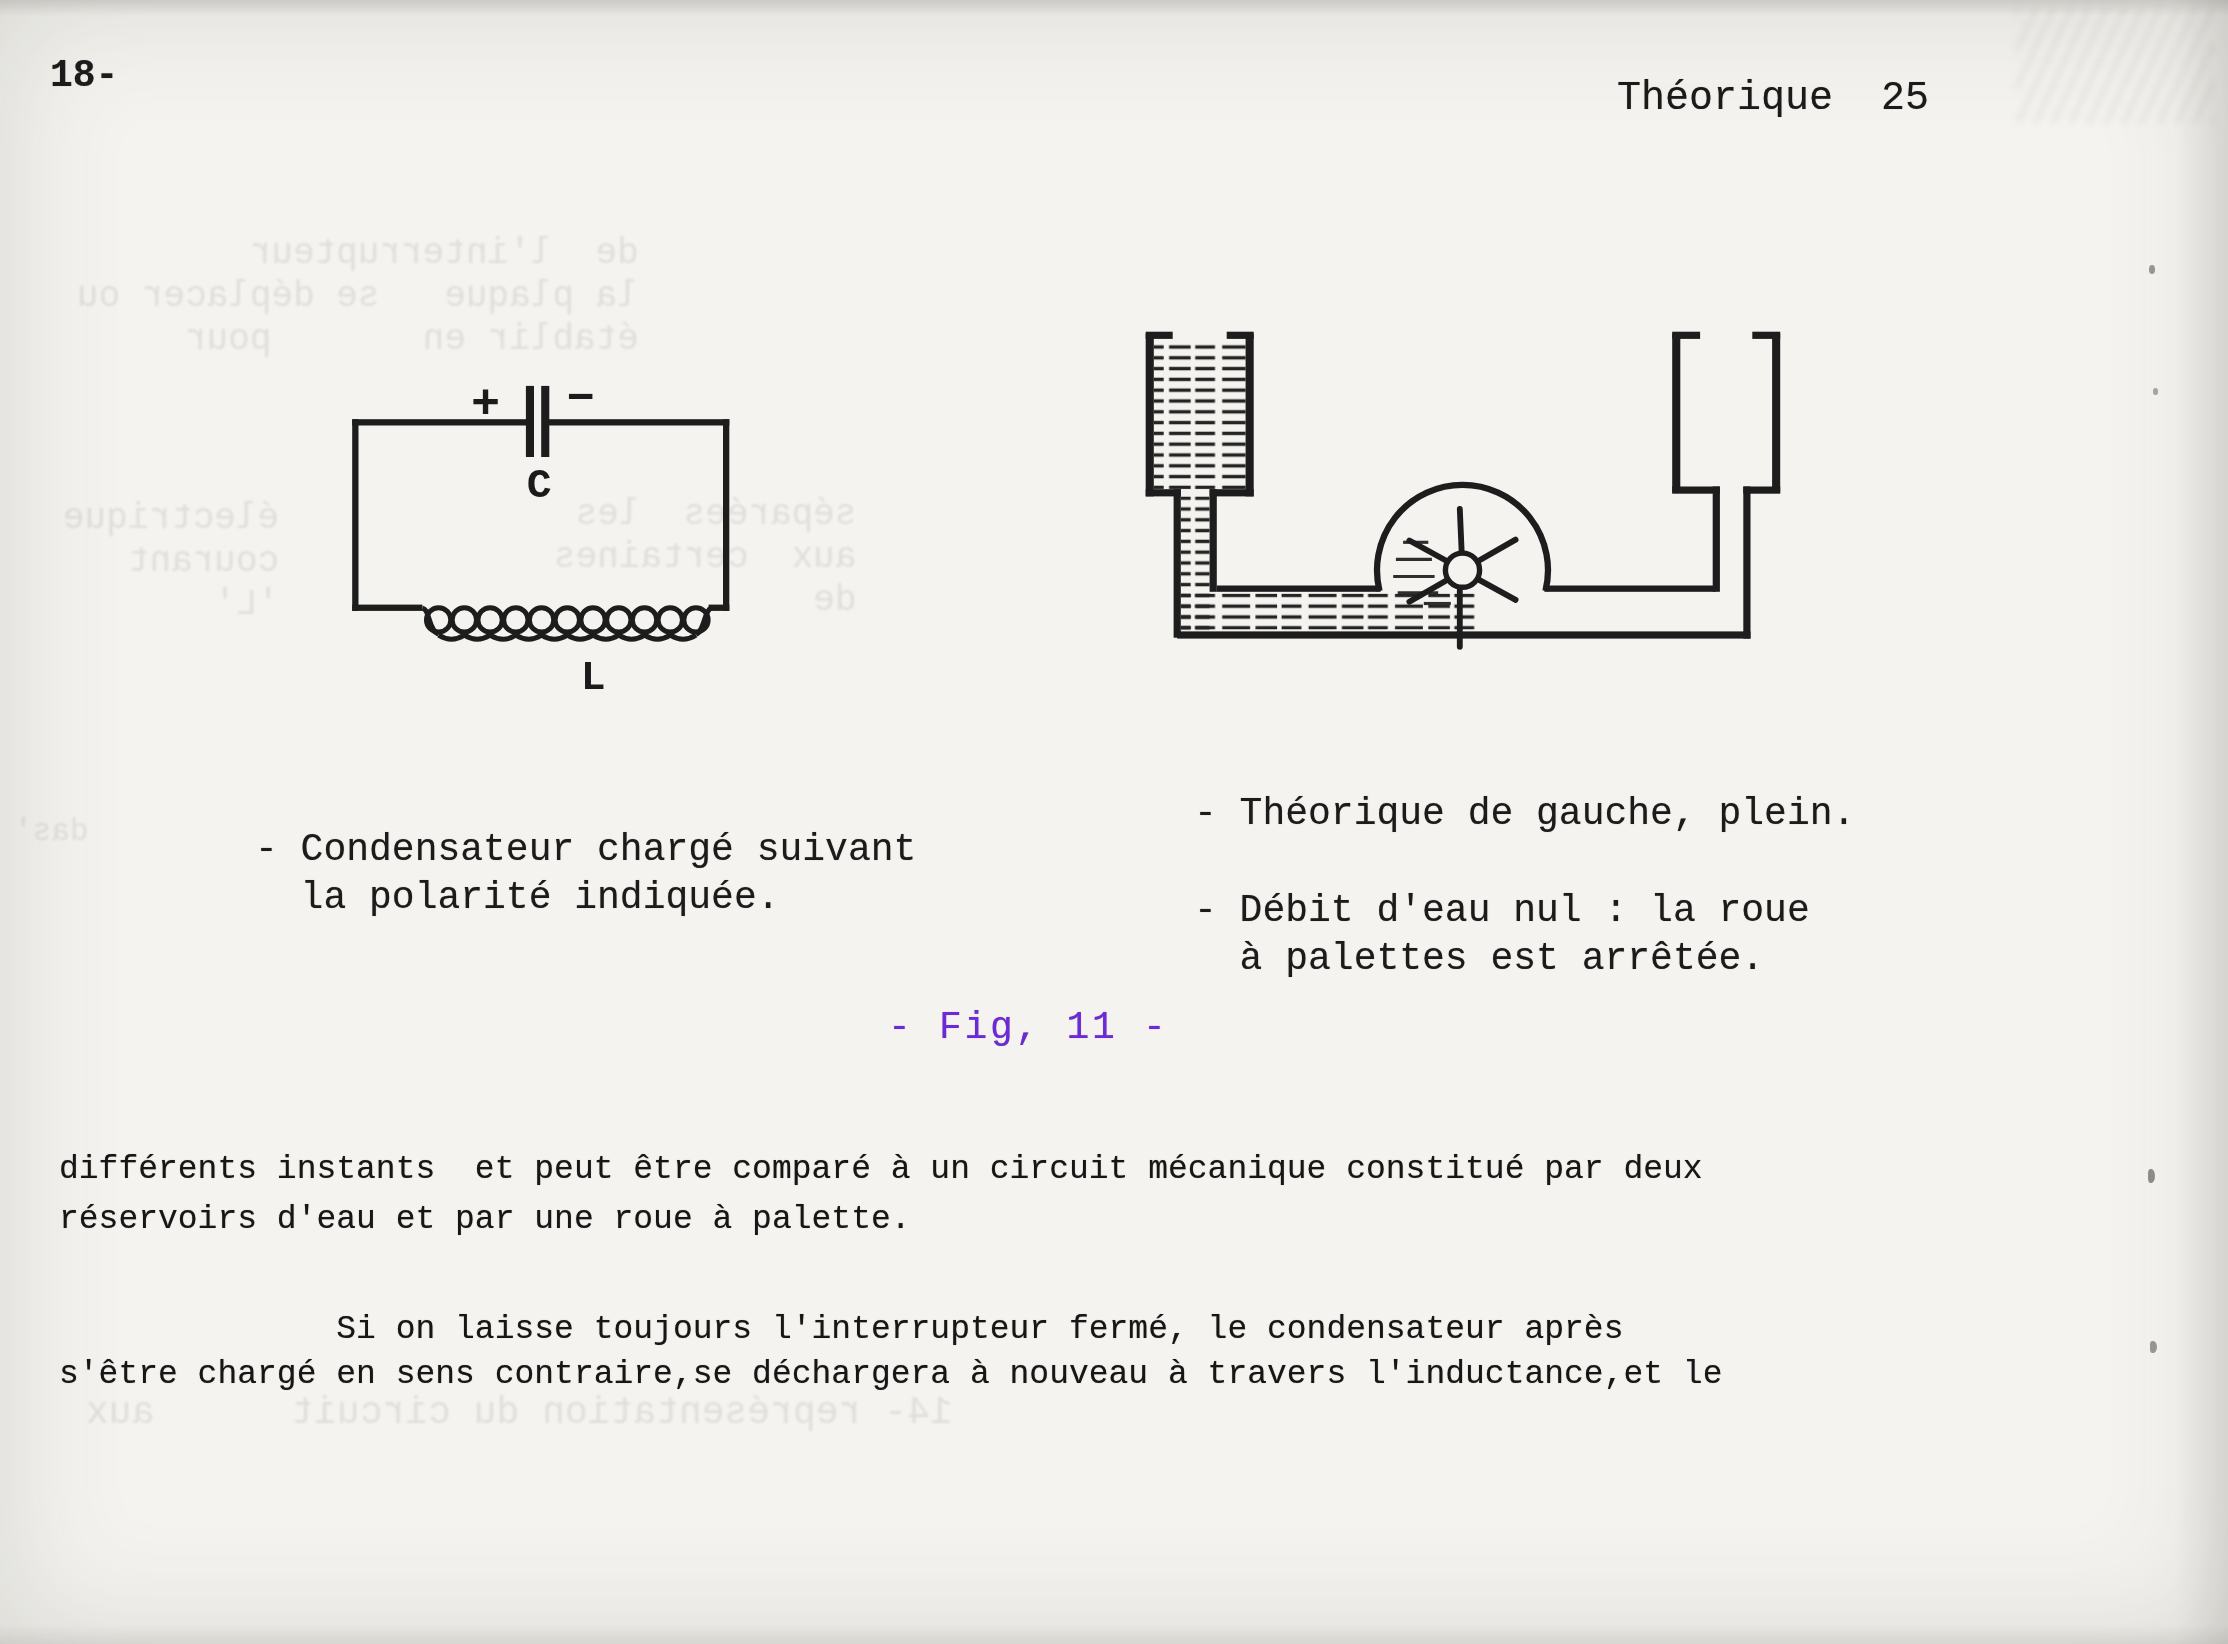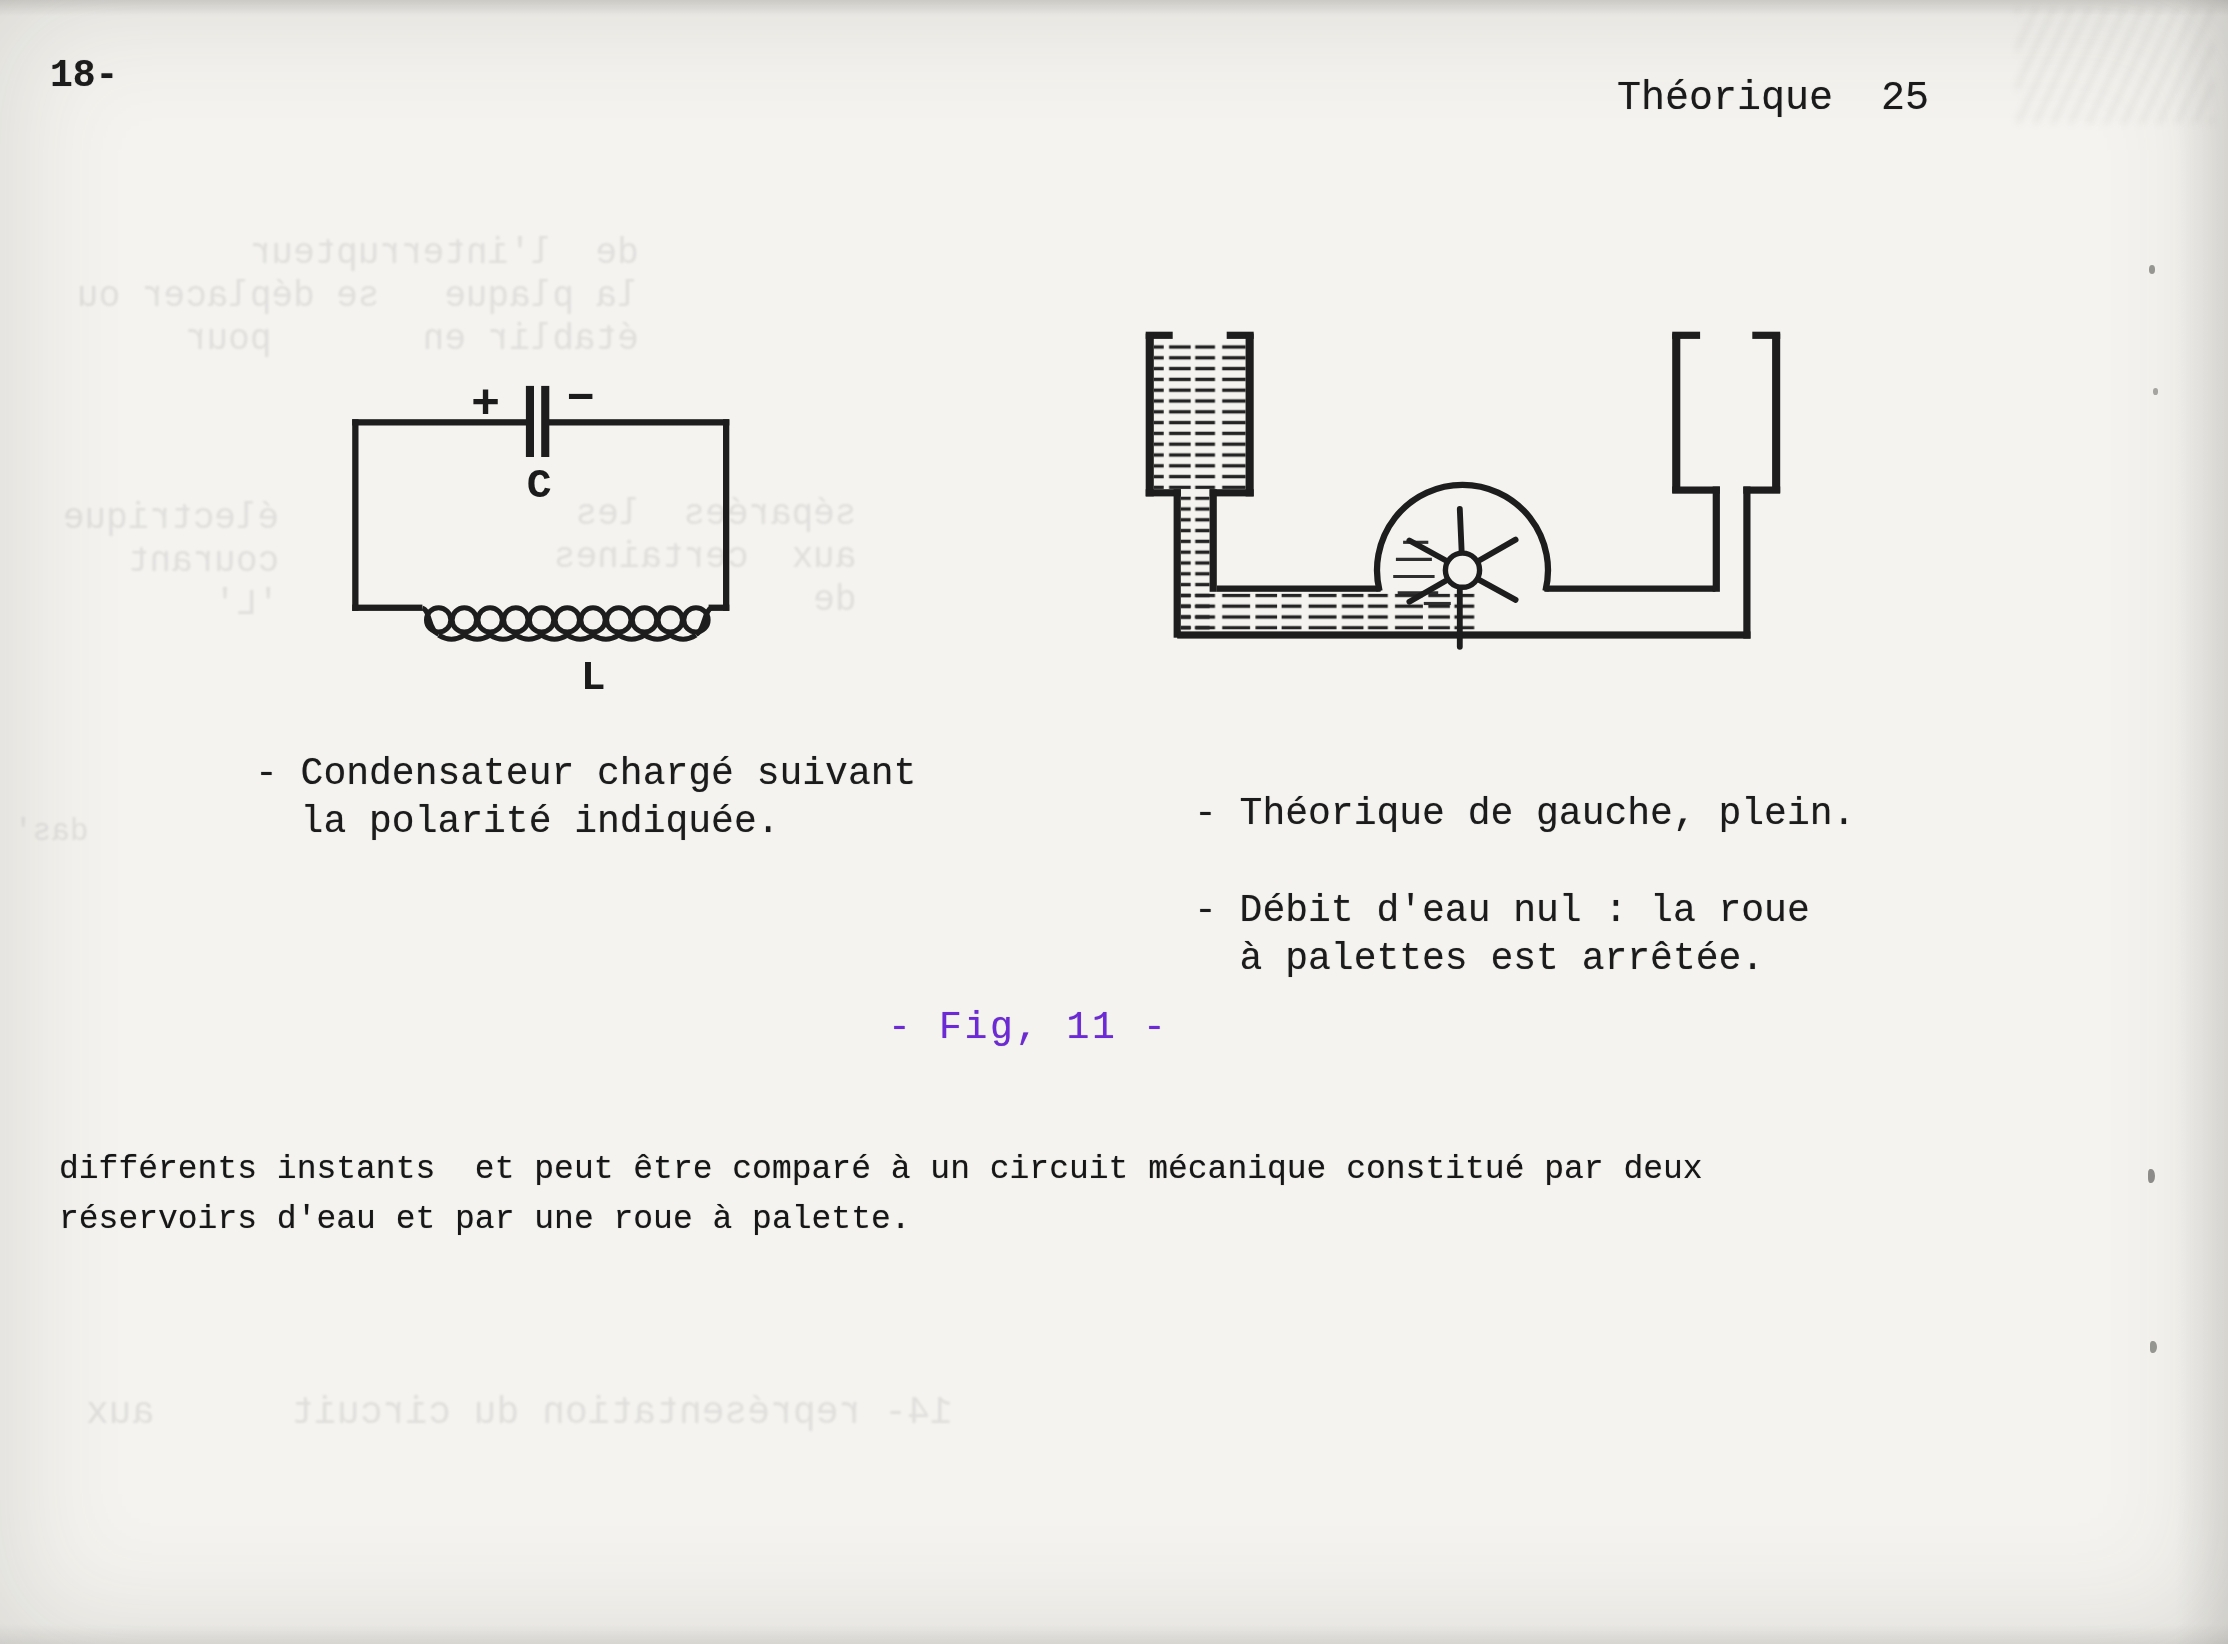--- a/index.html
+++ b/index.html
@@ -131,24 +131,26 @@
       <line x1="364" y1="256" x2="362" y2="210"></line>
       <line x1="362" y1="300" x2="362" y2="363"></line>
       <line x1="384" y1="267" x2="424" y2="244"></line>
       <line x1="346" y1="267" x2="306" y2="245"></line>
       <line x1="346" y1="290" x2="306" y2="313"></line>
       <line x1="384" y1="289" x2="424" y2="311"></line>
     </g>
     <circle cx="365" cy="278" r="19" fill="#f4f3ef" stroke="#1d1d1d" stroke-width="6"></circle>
   </svg>
 
-  <div class="txt cap" style="left:255px;top:750px;">- Condensateur chargé suivant
+  <div class="txt cap" style="left:255px;top:826px;">- Condensateur chargé suivant
   la polarité indiquée.</div>
   <div class="txt cap" style="left:1194px;top:790px;">- Théorique de gauche, plein.</div>
   <div class="txt cap" style="left:1194px;top:887px;">- Débit d'eau nul : la roue
   à palettes est arrêtée.</div>
   <div class="txt figcap" style="left:888px;top:1006px;">- Fig, 11 -</div>
 
   <div class="txt para p1" style="left:59px;top:1145px;">différents instants  et peut être comparé à un circuit mécanique constitué par deux
 réservoirs d'eau et par une roue à palette.</div>
+  <div class="txt para p2" style="left:59px;top:1307px;">              Si on laisse toujours l'interrupteur fermé, le condensateur après
+s'être chargé en sens contraire,se déchargera à nouveau à travers l'inductance,et le</div>
 
 </div>
 
 
 </body></html>

